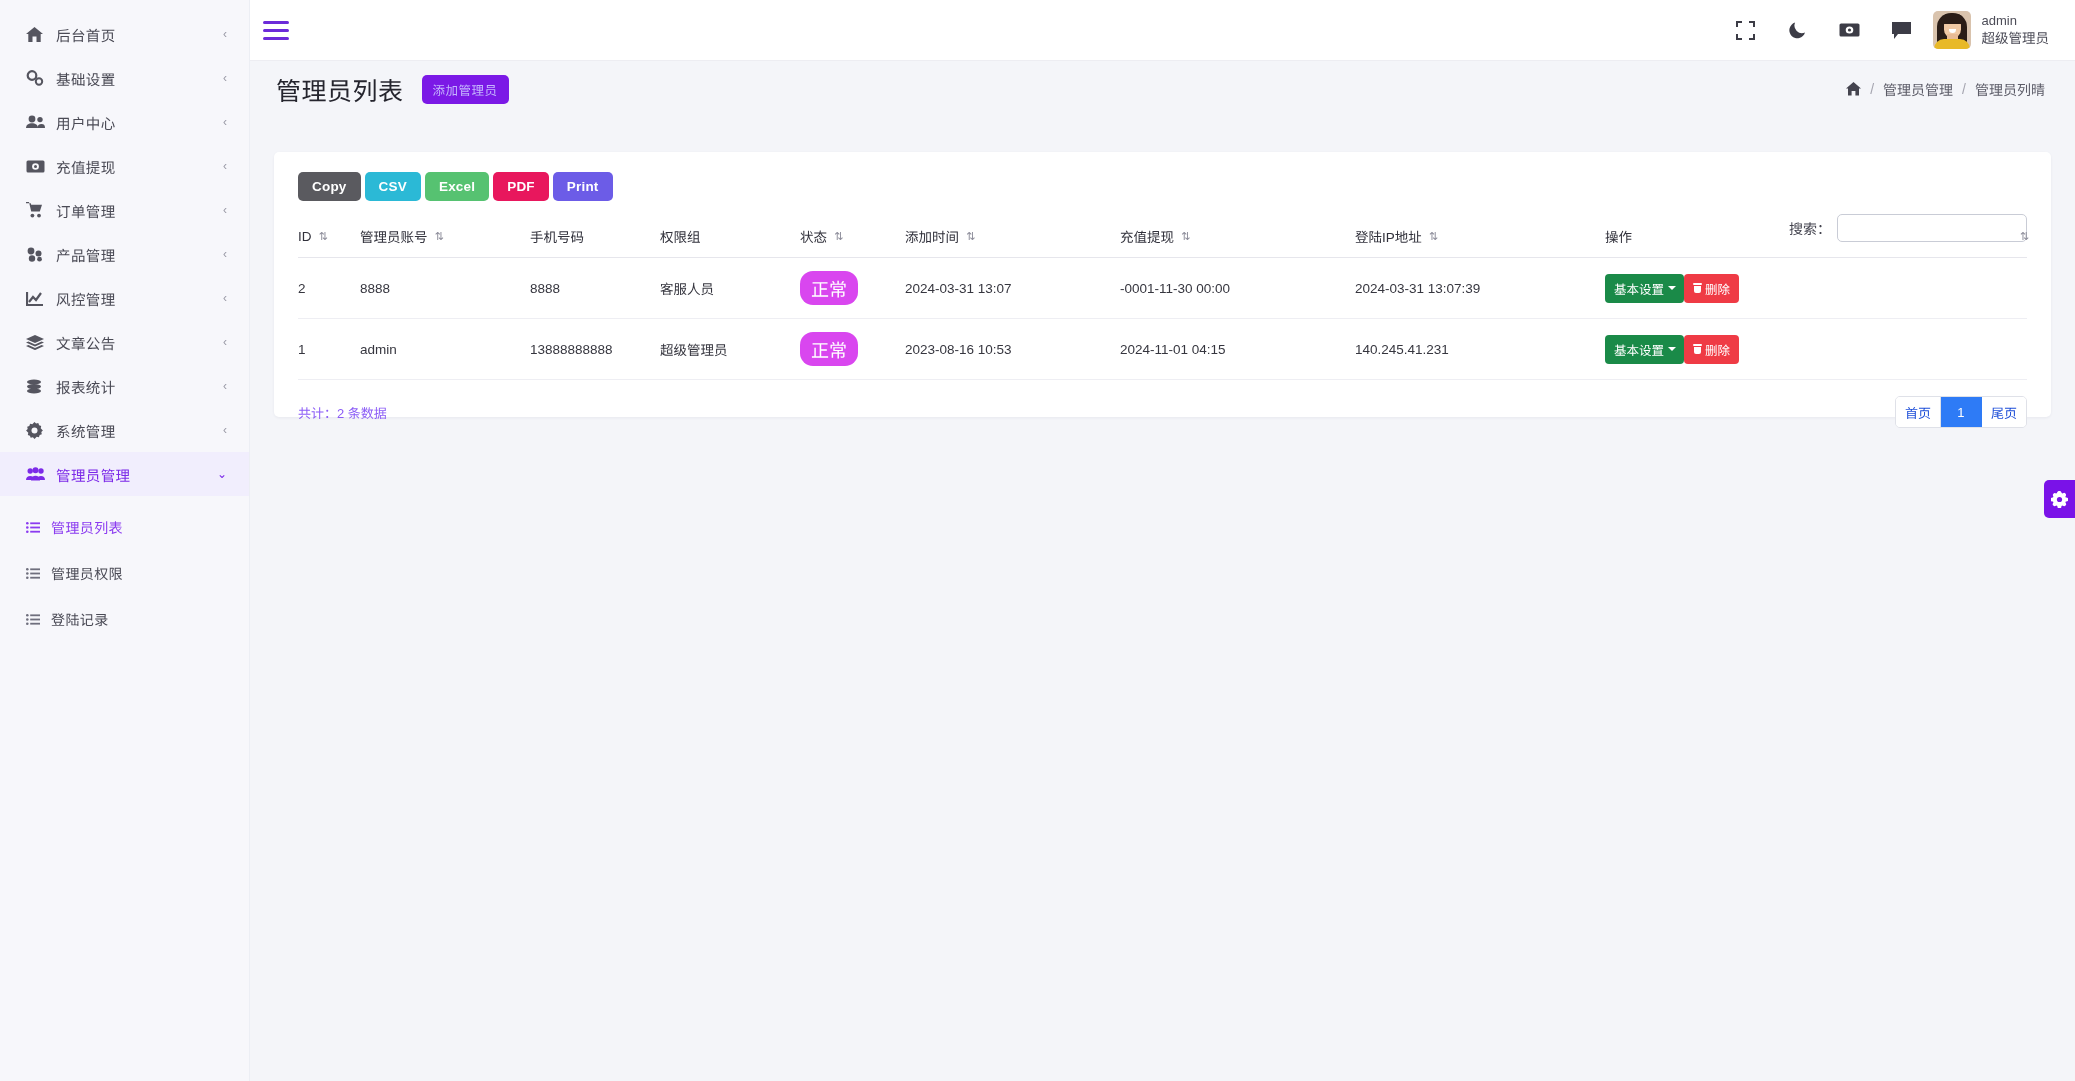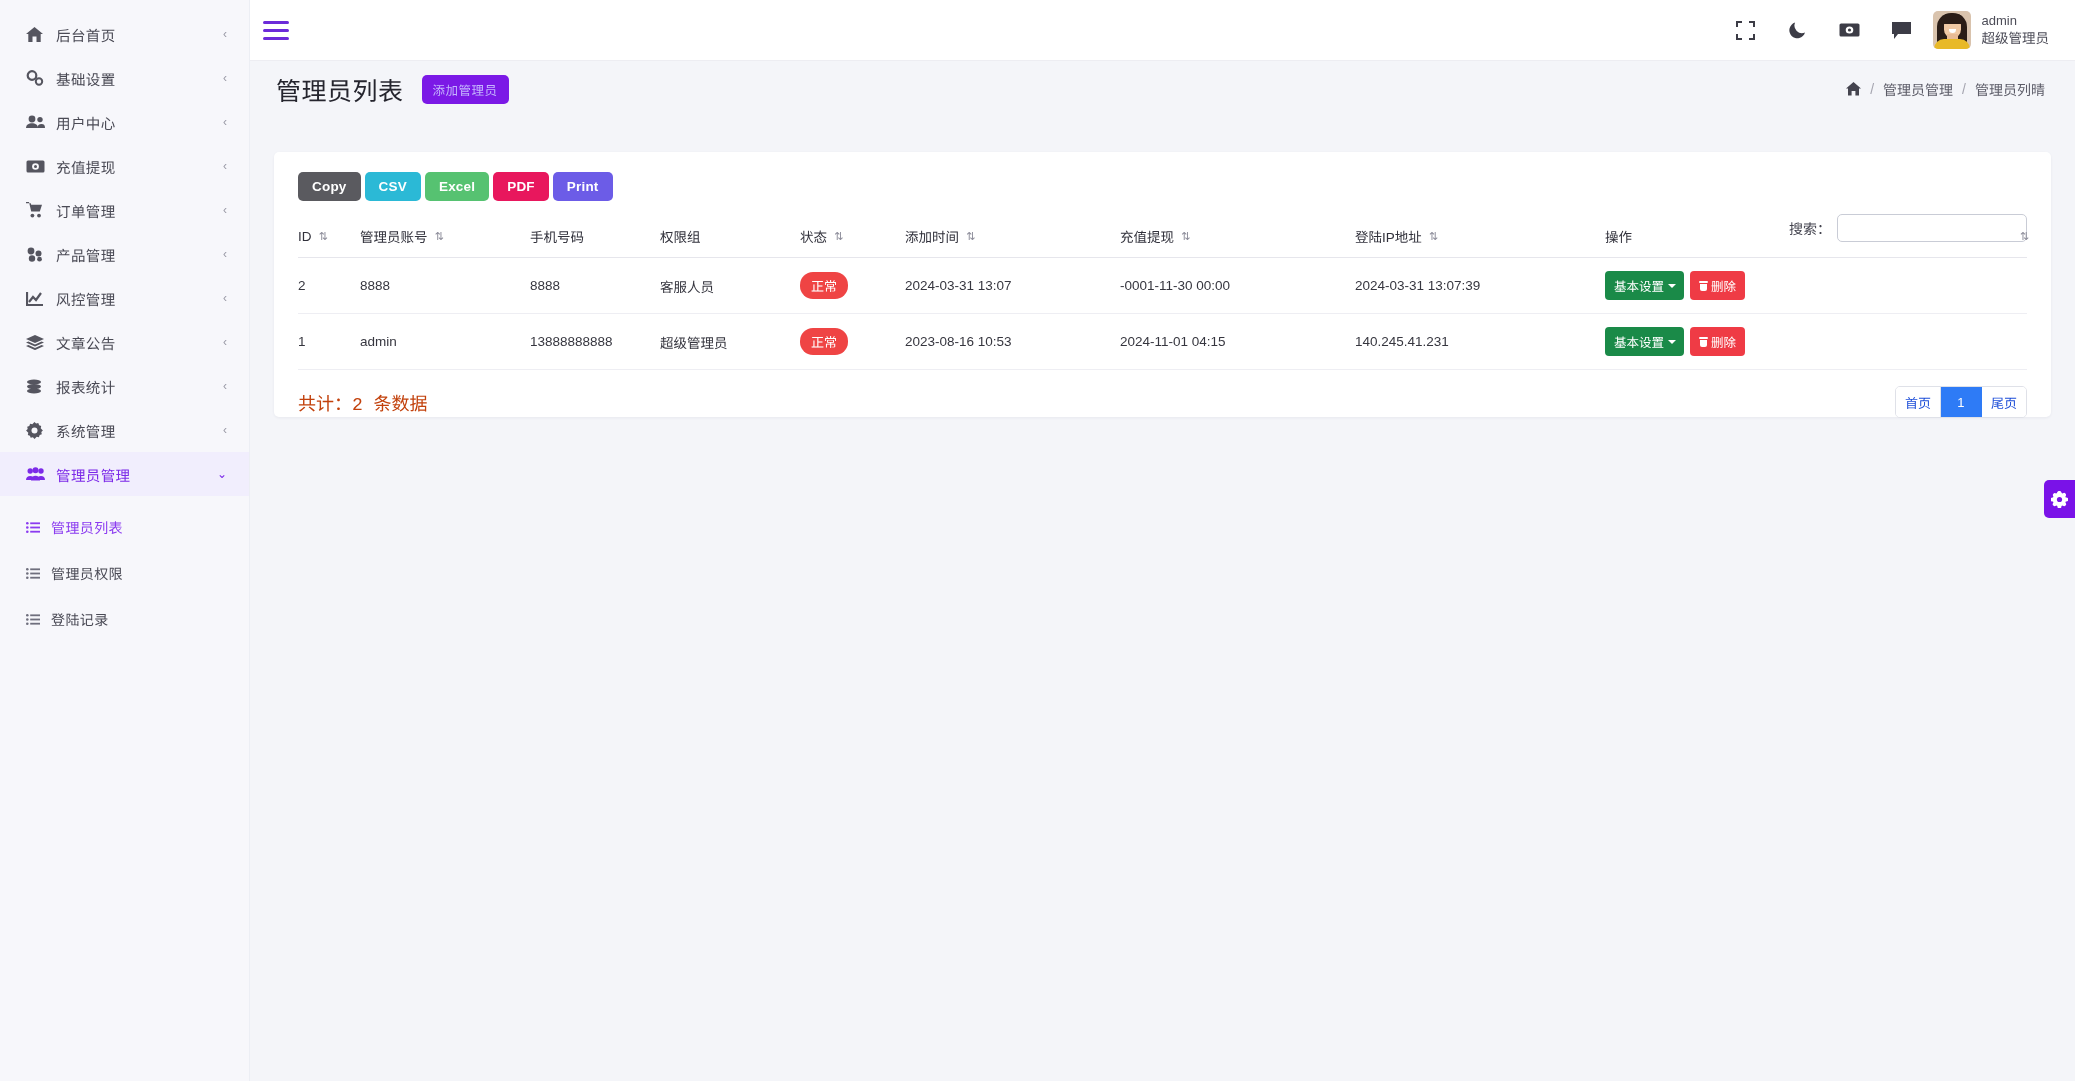--- a/index.html
+++ b/index.html
@@ -234,25 +234,25 @@
   .col-acct { width: 170px; }
   .col-phone { width: 130px; }
   .col-group { width: 140px; }
   .col-status { width: 105px; }
   .col-added { width: 215px; }
   .col-last { width: 235px; }
   .col-ip { width: 250px; }
 
   .badge-ok {
     display: inline-block;
-    background: #ef4444; color: #fff;
-    font-size: 13px;
+    background: #d946ef; color: #fff;
+    font-size: 18px;
     padding: 4px 11px; border-radius: 13px; font-family: Liberation Mono, monospace;
   }
-  .act-wrap { display: flex; align-items: flex-start; gap: 6px; }
+  .act-wrap { display: flex; align-items: flex-start; }
   .btn-cfg {
     background: #1a8a48; color: #fff;
     font-size: 12.5px; border: none; border-radius: 4px;
     padding: 5px 8px 5px 9px; cursor: pointer;
     display: inline-flex; align-items: center; gap: 4px;
   }
   .btn-cfg .caret {
     width: 0; height: 0; display: inline-block;
     border-left: 4px solid transparent; border-right: 4px solid transparent;
     border-top: 4px solid #fff;
@@ -273,21 +273,21 @@
   .trash::after {
     content: ""; position: absolute; top: 3px; left: 1px; right: 1px; bottom: 0;
     background: #fff; border-radius: 0 0 2px 2px;
   }
 
   
   #table-footer {
     display: flex; align-items: center;
     margin-top: 16px;
   }
-  #total-text { font-size: 18px; color: #c2410c; font-family: Liberation Mono, monospace; }
+  #total-text { font-size: 13px; color: #8b5cf6; }
   #pagination {
     margin-left: auto;
     display: flex; align-items: stretch;
     border: 1px solid #dfe1e8; border-radius: 5px;
     overflow: hidden;
   }
   .pg {
     min-width: 41px; height: 30px;
     display: flex; align-items: center; justify-content: center;
     font-size: 13px; color: #1d4ed8;

